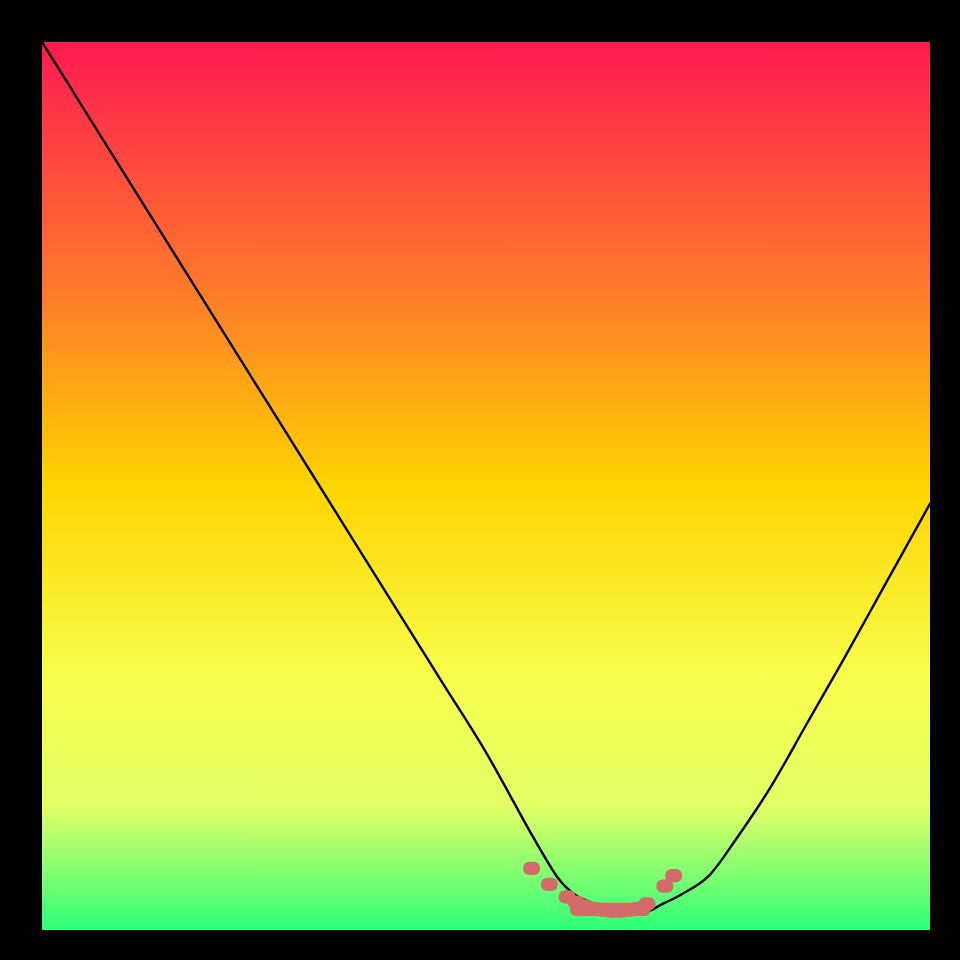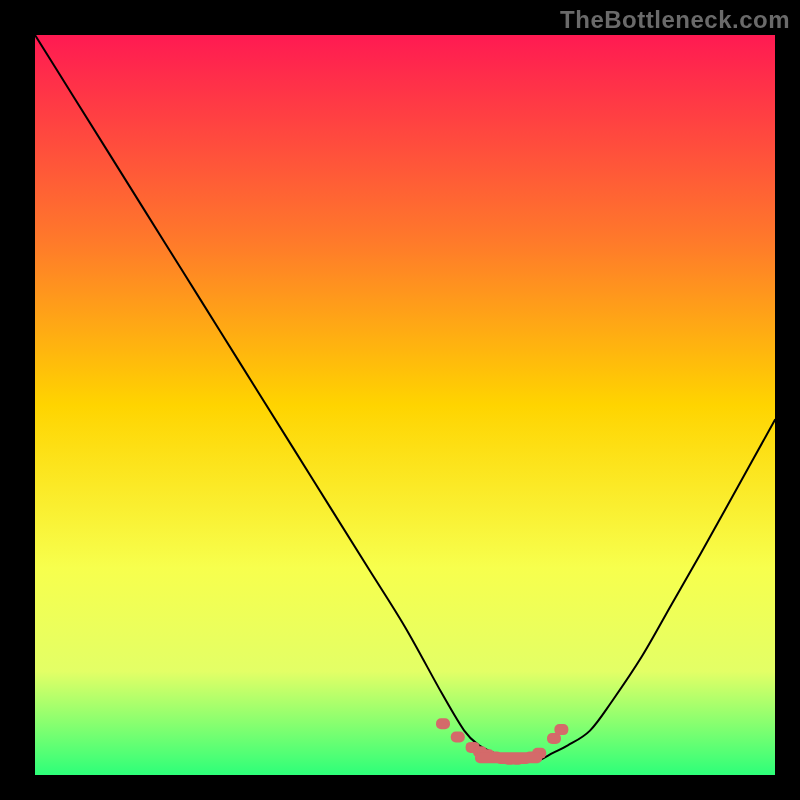--- a/index.html
+++ b/index.html
@@ -30,21 +30,20 @@
   svg {
     position: absolute;
     top: 0;
     left: 0;
   }
 </style>
 </head>
 <body>
 <div class="stage">
 
-  <div class="watermark">TheBottleneck.com</div>
 
   <svg id="chart-svg" width="800" height="800" viewBox="0 0 800 800">
     <defs>
       <linearGradient id="heat" x1="0" y1="0" x2="0" y2="1">
         <stop id="g0" offset="0%" stop-color="#ff1a52"></stop>
         <stop id="g1" offset="28%" stop-color="#ff7a2a"></stop>
         <stop id="g2" offset="50%" stop-color="#ffd400"></stop>
         <stop id="g3" offset="72%" stop-color="#f7ff4d"></stop>
         <stop id="g4" offset="86%" stop-color="#e3ff66"></stop>
         <stop id="g5" offset="100%" stop-color="#2dff79"></stop>

